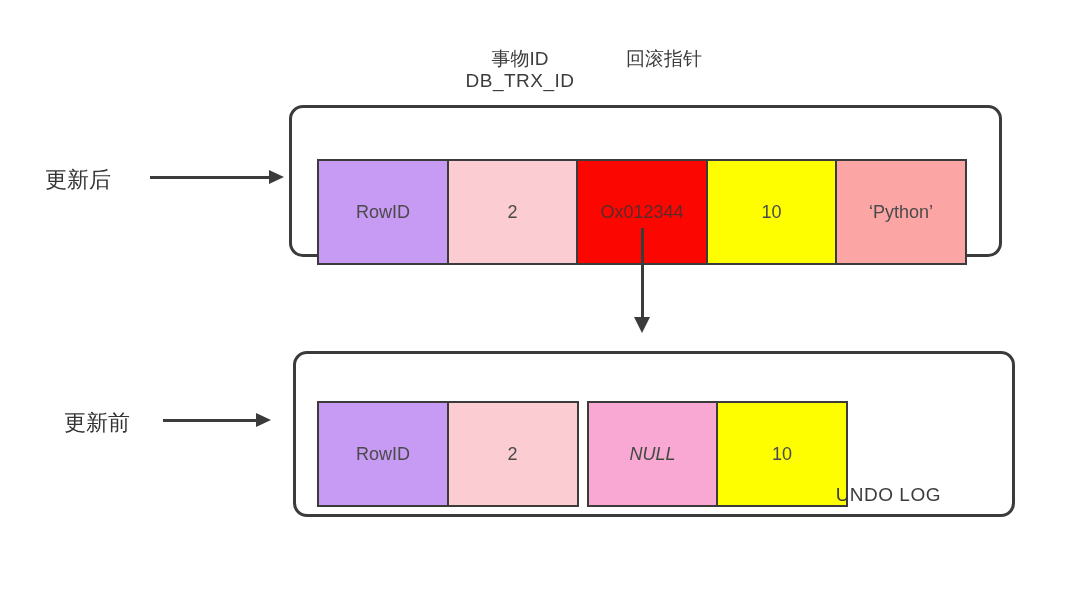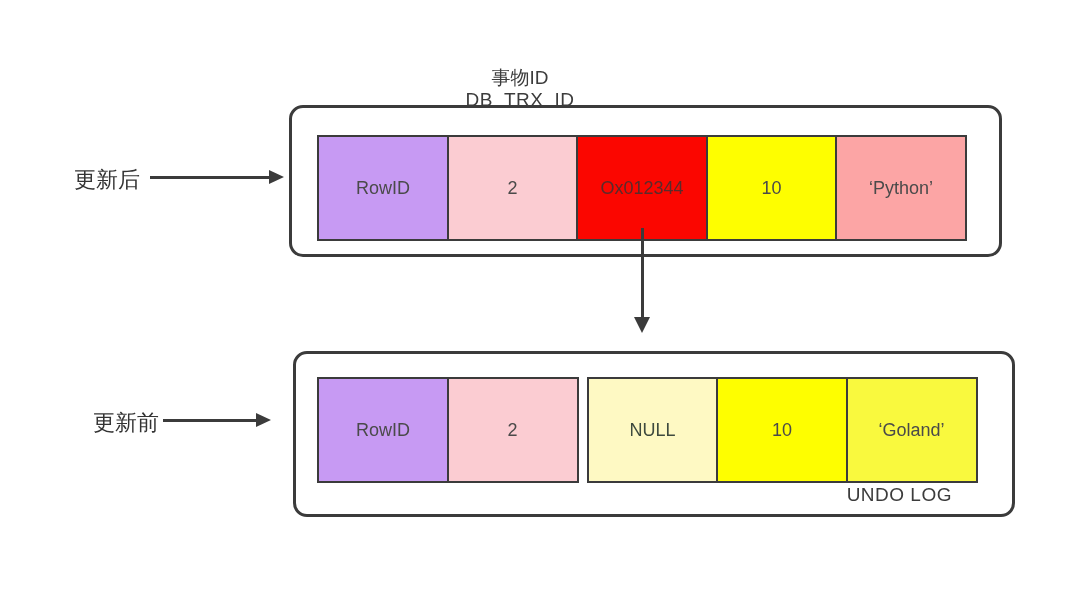--- a/index.html
+++ b/index.html
@@ -2,71 +2,73 @@
 <html><head>
 <meta charset="utf-8">
 <style>
   html,body{margin:0;padding:0;background:#ffffff;}
   .stage{
     position:relative;width:1080px;height:590px;background:#ffffff;overflow:hidden;
     font-family:"Liberation Sans","DejaVu Sans",sans-serif;color:#4a4a4a;
   }
   
   .col-label{
-    position:absolute;top:67px;transform:translateX(-50%);
+    position:absolute;top:48px;transform:translateX(-50%);
     text-align:center;font-size:19px;line-height:22px;color:#3c3c3c;font-weight:500;
     white-space:nowrap;
   }
-  .col-label .en{letter-spacing:.5px;text-decoration:underline;}
+  .col-label .en{letter-spacing:.5px;}
   
   .side-label{
-    position:absolute;font-size:22px;color:#333333;font-weight:500;white-space:nowrap;margin-left:29px;
+    position:absolute;font-size:22px;color:#333333;font-weight:500;white-space:nowrap;
   }
   
   .outer-box{
     position:absolute;border:3px solid #3b3b3b;border-radius:14px;background:#ffffff;
     box-sizing:border-box;
   }
   
   .cells{position:absolute;display:flex;}
   .cell{
     width:132px;height:106px;box-sizing:border-box;border:2.5px solid #3b3b3b;
     display:flex;align-items:center;justify-content:center;
     font-size:18px;
+    margin-top:24px;
   }
   .cell + .cell{margin-left:-2.5px;}
   .cell.gap-left{margin-left:8px;}
   
   .h-arrow-line{position:absolute;height:2.5px;background:#3b3b3b;}
   .h-arrow-head{
     position:absolute;width:0;height:0;
     border-top:7.5px solid transparent;border-bottom:7.5px solid transparent;
     border-left:15px solid #3b3b3b;
   }
   .v-arrow-line{position:absolute;width:2.5px;background:#3b3b3b;}
   .v-arrow-head{
     position:absolute;width:0;height:0;
     border-left:8px solid transparent;border-right:8px solid transparent;
     border-top:16px solid #3b3b3b;
   }
   .undo-tag{
-    position:absolute;right:60px;bottom:8px;font-size:19px;color:#3c3c3c;
+    position:absolute;right:71px;bottom:8px;font-size:19px;color:#3c3c3c;
     letter-spacing:.5px;font-weight:500;white-space:nowrap;
   }
 </style>
 </head>
 <body>
 
 <div class="stage">
 
   <div class="col-label" style="left:520px;">
     <div>事物ID</div>
     <div class="en">DB_TRX_ID</div>
   </div>
   <div class="col-label" style="left:664px;">
+    <div>回滚指针</div>
   </div>
 
   <div class="side-label" style="left:45px;top:165px;">更新后</div>
   <div class="h-arrow-line" style="left:150px;top:176px;width:121px;"></div>
   <div class="h-arrow-head" style="left:269px;top:169.5px;"></div>
 
   <div class="outer-box" style="left:289px;top:105px;width:713px;height:152px;">
     <div class="cells" style="left:25px;top:27px;">
       <div class="cell" style="background-color: rgb(199, 154, 243); color: rgb(74, 74, 74);">RowID</div>
       <div class="cell" style="background-color: rgb(251, 204, 210); color: rgb(74, 74, 74);">2</div>
@@ -80,20 +82,19 @@
   <div class="v-arrow-head" style="left:634px;top:317px;"></div>
 
   <div class="side-label" style="left:64px;top:408px;">更新前</div>
   <div class="h-arrow-line" style="left:163px;top:419px;width:95px;"></div>
   <div class="h-arrow-head" style="left:256px;top:412.5px;"></div>
 
   <div class="outer-box" style="left:293px;top:351px;width:722px;height:166px;">
     <div class="cells" style="left:21px;top:23px;">
       <div class="cell" style="background-color: rgb(199, 154, 243); color: rgb(74, 74, 74);">RowID</div>
       <div class="cell" style="background-color: rgb(251, 204, 210); color: rgb(74, 74, 74);">2</div>
-      <div class="cell gap-left" style="background-color: #fef9c3; color: rgb(62, 74, 62);">NULL</div>
+      <div class="cell gap-left" style="background-color: #f9a8d4; color: rgb(62, 74, 62); font-style: italic;">NULL</div>
       <div class="cell" style="background-color: rgb(254, 254, 0); color: rgb(74, 74, 74);">10</div>
-      <div class="cell" style="background-color: rgb(249, 249, 62); color: rgb(74, 74, 74);">‘Goland’</div>
     </div>
     <div class="undo-tag">UNDO LOG</div>
   </div>
 
 </div>
 
 </body></html>

